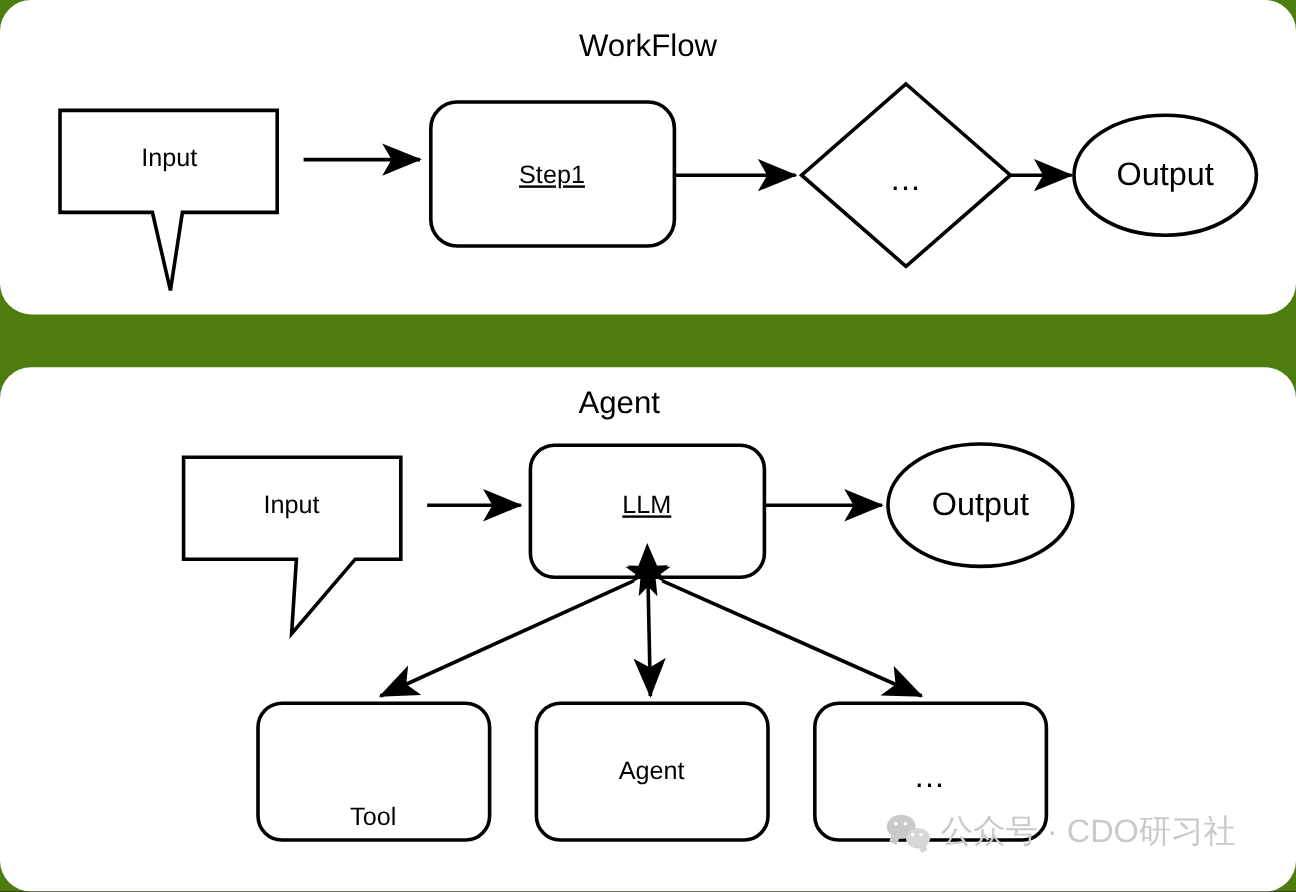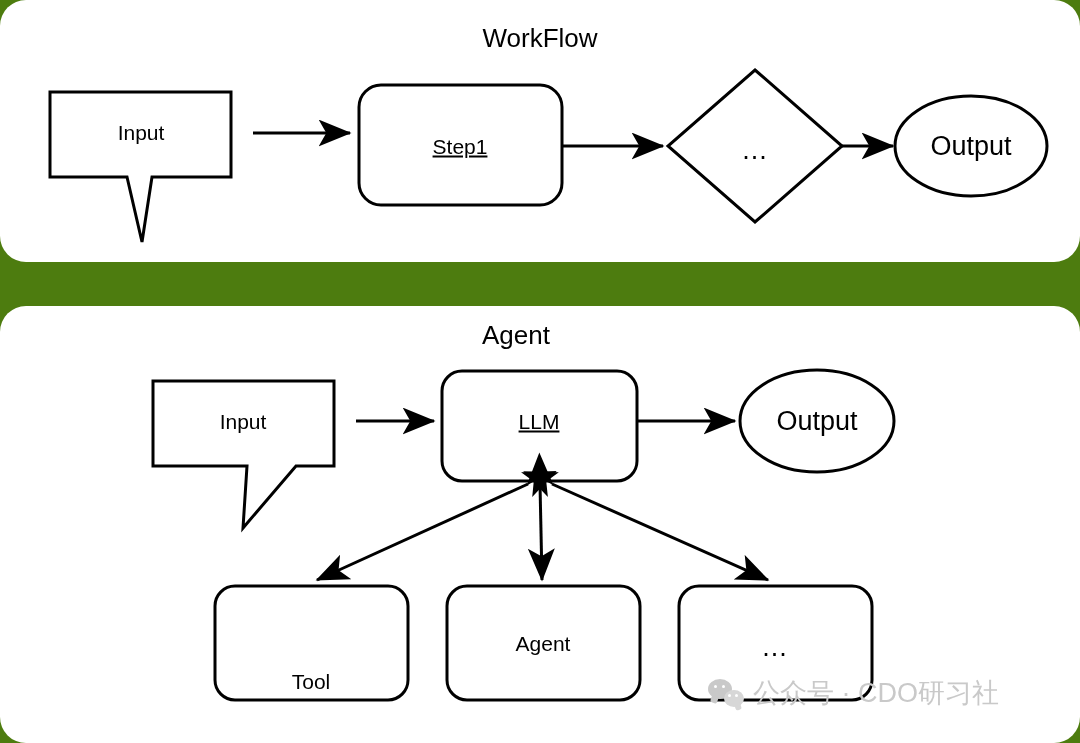--- a/index.html
+++ b/index.html
@@ -78,21 +78,21 @@
     white-space: nowrap;
     transform: translate(-50%, -50%);
     text-align: center;
   }
   .ell-label { font-size: 27px; }
   .dots-label { font-size: 27px; letter-spacing: 1px; }
 
   
   #watermark {
     position: absolute;
-    left: 708px;
+    left: 739px;
     top: 679px;
     display: flex;
     align-items: center;
     gap: 9px;
     opacity: 1;
     pointer-events: none;
   }
   #watermark .wm-text {
     font-size: 27px;
     color: #c9c9c9;

